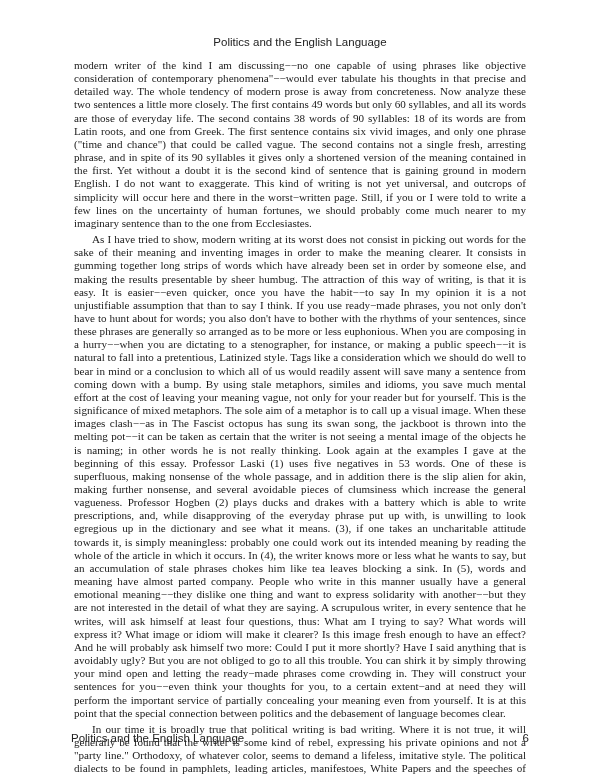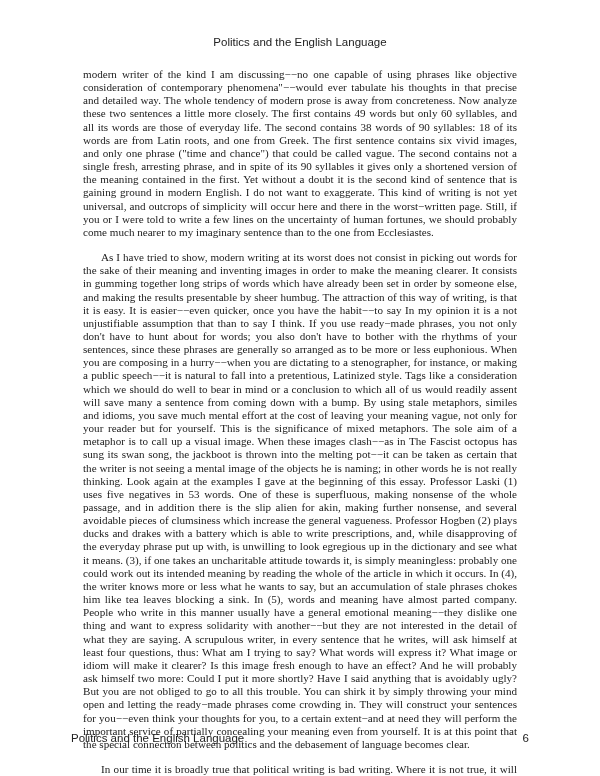--- a/index.html
+++ b/index.html
@@ -28,21 +28,21 @@
       position: absolute;
       top: 56px;
       left: 71px;
       width: 458px;
       font-family: "Liberation Serif", serif;
       font-size: 11.1px;
       line-height: 13.15px;
       text-align: justify;
     }
     .page-body p {
-      margin: 12px;
+      margin: 3px;
     }
     .page-body p.indent {
       text-indent: 18px;
     }
     .footer {
       position: absolute;
       top: 732px;
       left: 71px;
       width: 458px;
       font-family: "Liberation Sans", sans-serif;

